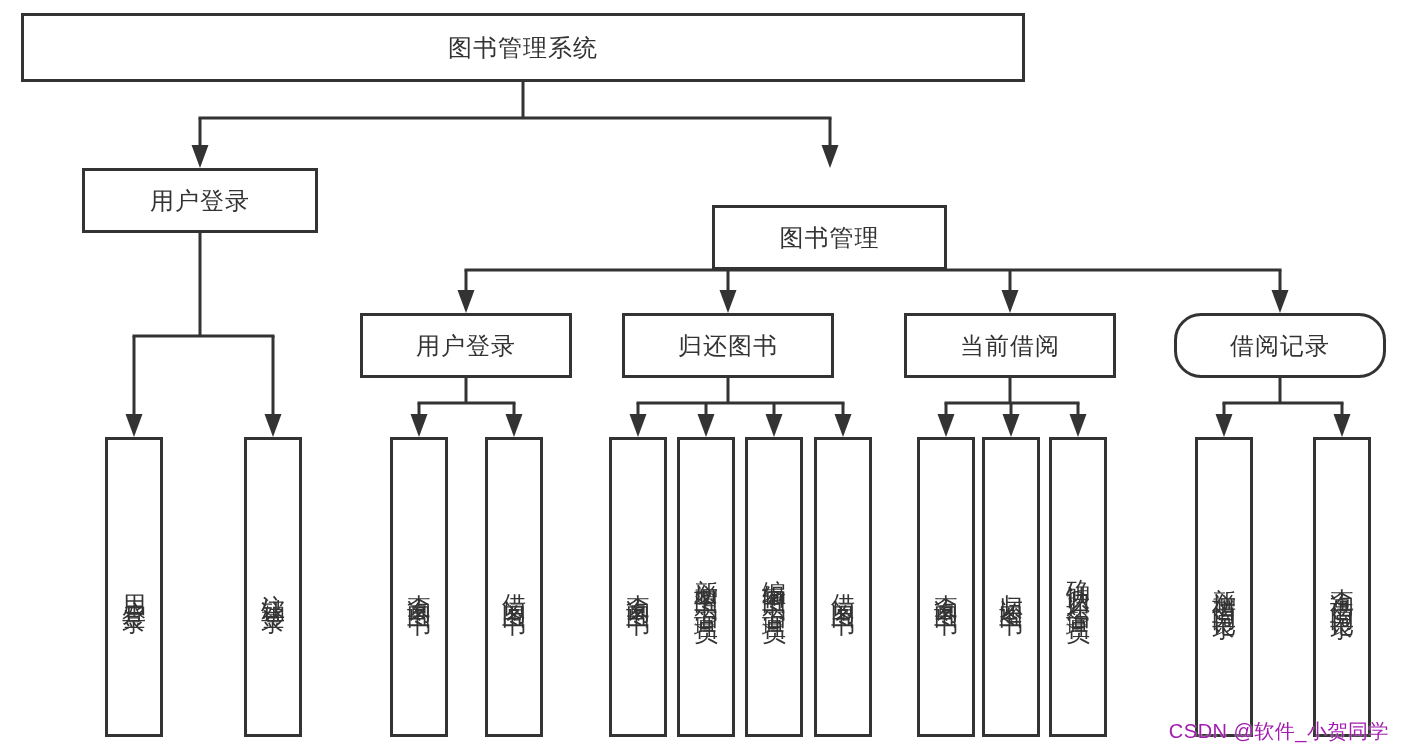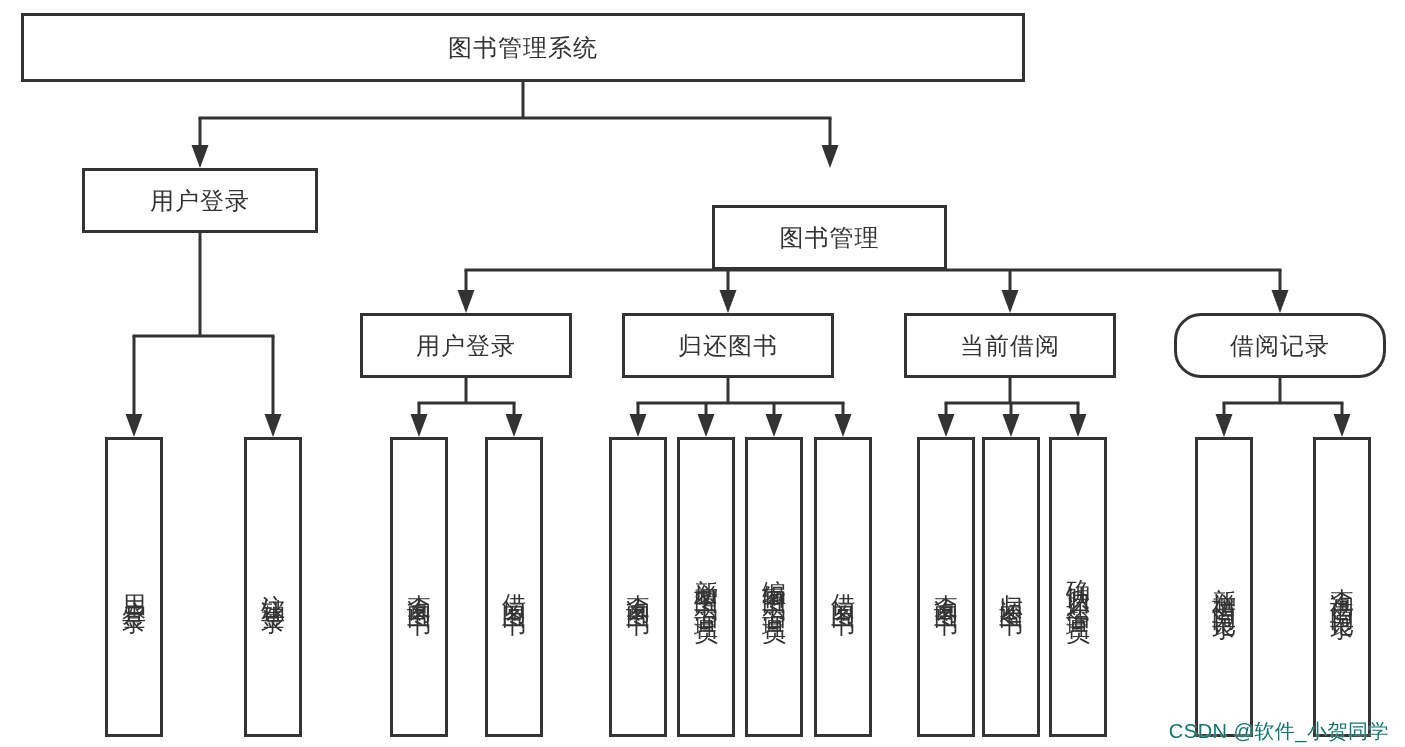--- a/index.html
+++ b/index.html
@@ -36,21 +36,21 @@
     letter-spacing: 6px;
     white-space: normal;
     line-height: 1;
   }
   .watermark {
     position: absolute;
     right: 16px;
     bottom: 2px;
     z-index: 3;
     font-size: 20px;
-    color: #0f766e;
+    color: #a21caf;
     text-shadow: 0 0 2px #ffffff;
     letter-spacing: 0.5px;
   }
 </style>
 </head>
 <body>
 
 <div class="canvas">
 
   <svg class="wires" width="1405" height="747">

